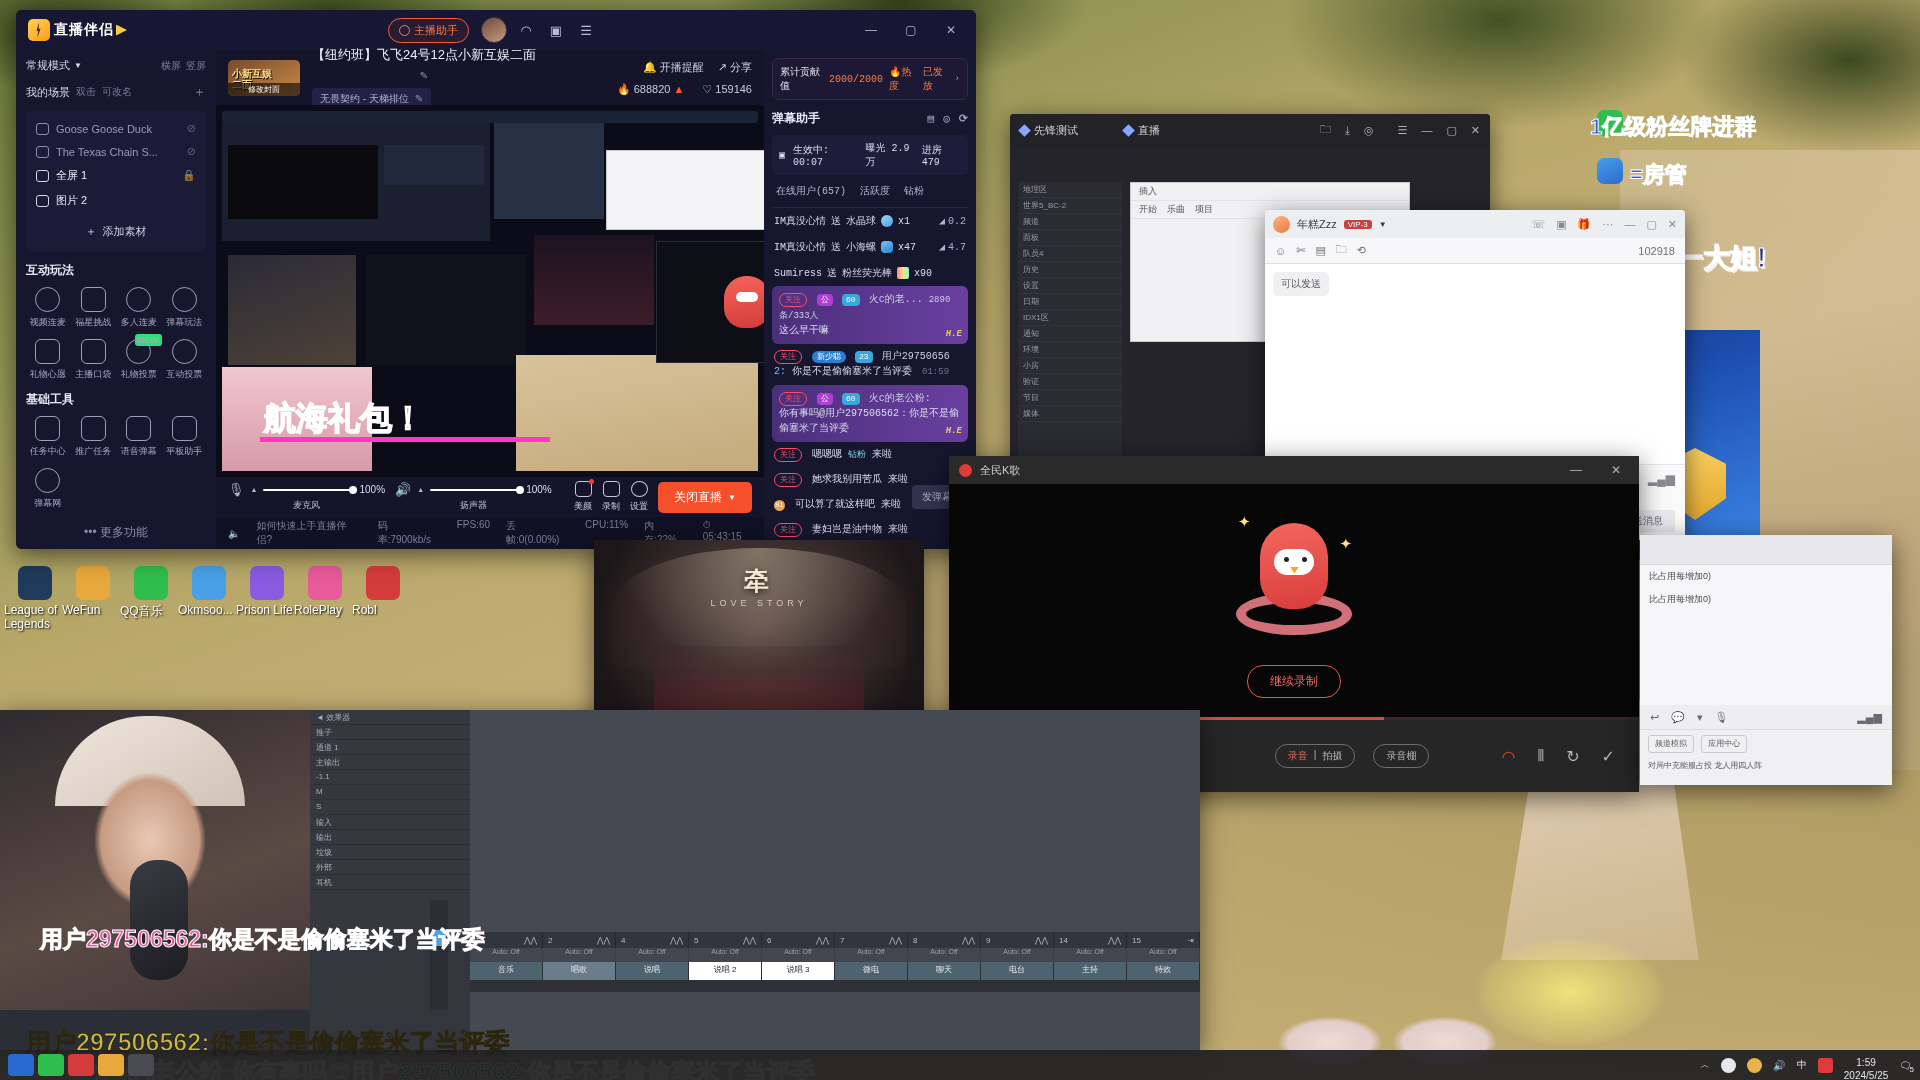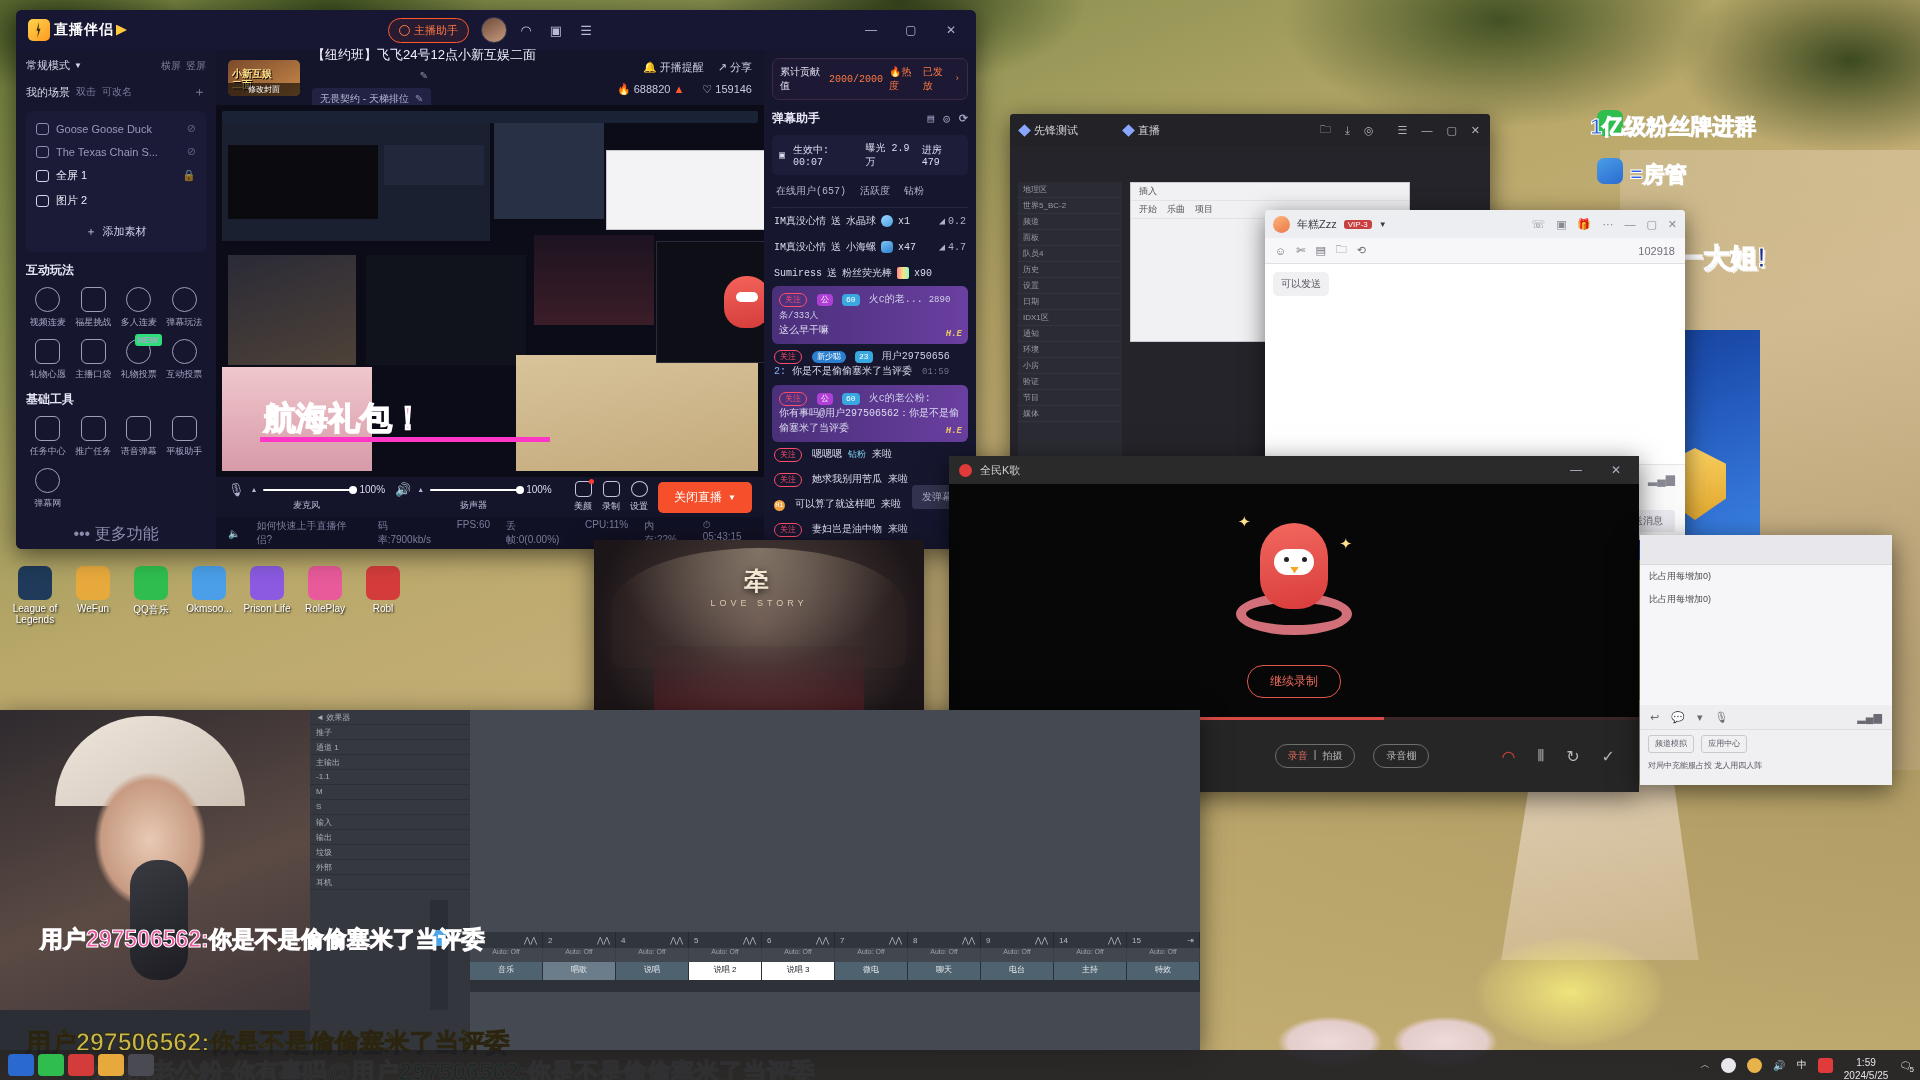--- a/index.html
+++ b/index.html
@@ -70,21 +70,21 @@
   #add-material{display:flex;align-items:center;justify-content:center;gap:6px;color:#cfcfe6;
     font-size:11px;padding:7px 0;margin-top:4px;}
   .sec-title{color:#e6e6f6;font-size:12px;font-weight:bold;margin:10px 0 8px;}
   .grid4{display:grid;grid-template-columns:repeat(4,1fr);gap:10px 2px;}
   .tool{display:flex;flex-direction:column;align-items:center;gap:4px;position:relative;}
   .tool .ic{width:25px;height:25px;border:1.4px solid #b6b6d4;border-radius:6px;opacity:.85;}
   .tool .ic.round{border-radius:50%;}
   .tool span{font-size:9px;color:#a6a6c4;white-space:nowrap;}
   .newtag{position:absolute;right:-1px;top:-5px;background:#2ede7b;color:#06331a;font-size:7px;
     padding:1px 3px;border-radius:3px;font-weight:bold;}
-  #more-func{margin-top:14px;text-align:center;color:#8b8bab;font-size:16px;}
+  #more-func{margin-top:14px;text-align:center;color:#8b8bab;font-size:12px;}
 
   
   #comp-info{position:absolute;left:200px;top:40px;right:212px;height:55px;background:#14142b;
     display:flex;align-items:center;padding:0 12px;}
   #cover{width:72px;height:36px;border-radius:5px;position:relative;overflow:hidden;
     background:linear-gradient(150deg,#7a4a2a,#c98a4a);}
   #cover .cov-t{position:absolute;left:4px;top:8px;color:#ffe08a;font-size:10px;font-weight:bold;
     text-shadow:1px 1px 0 #000;line-height:1.1;}
   #cover .cov-b{position:absolute;left:0;right:0;bottom:0;background:rgba(0,0,0,.6);color:#fff;
     font-size:8px;text-align:center;padding:1px 0;}
@@ -314,21 +314,21 @@
   #yy-t1{position:absolute;left:0;right:0;top:28px;text-align:center;color:#cfe4ff;font-size:14px;letter-spacing:3px;}
   #yy-t2{position:absolute;left:0;right:0;top:58px;text-align:center;color:#fff;font-size:36px;
     font-weight:bold;letter-spacing:4px;text-shadow:0 3px 8px rgba(0,0,0,.5);}
   #yy-t3{position:absolute;left:0;right:0;top:112px;text-align:center;color:#ffd45a;font-size:34px;
     font-weight:bold;letter-spacing:4px;}
   .yy-shield{position:absolute;width:62px;height:72px;background:linear-gradient(160deg,#ffd76a,#e0a52a);
     clip-path:polygon(50% 0,100% 22%,100% 70%,50% 100%,0 70%,0 22%);}
 
   
   #desk-icons{position:absolute;left:0;top:548px;width:420px;height:120px;}
-  .dicon{position:absolute;width:62px;text-align:center;color:#fff;font-size:10px;text-shadow:1px 1px 2px #000;}
+  .dicon{position:absolute;width:62px;text-align:left;color:#fff;font-size:12px;text-shadow:1px 1px 2px #000;}
   .dicon .box{width:34px;height:34px;margin:0 auto 3px;border-radius:7px;}
 
   
   #taskbar{position:absolute;left:0;bottom:0;width:100%;height:30px;background:rgba(30,30,34,.92);
     display:flex;align-items:center;padding:0 8px;}
   .tb-ic{width:26px;height:22px;margin-right:4px;border-radius:4px;}
   #tb-right{margin-left:auto;display:flex;align-items:center;gap:11px;color:#e4e4e8;font-size:10px;}
   #tb-clock{text-align:center;line-height:1.25;font-size:10px;margin-top:9px;}
   .tray-ic{width:15px;height:15px;border-radius:3px;}
 </style>

